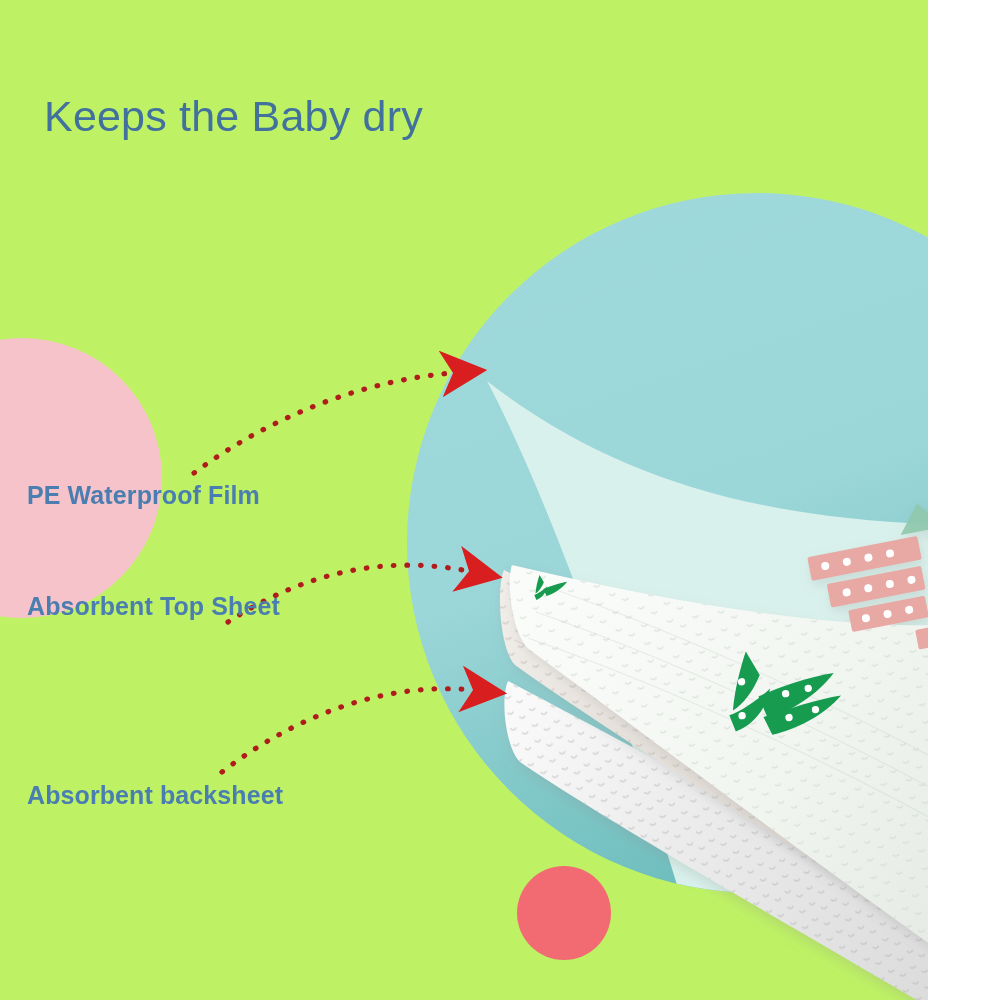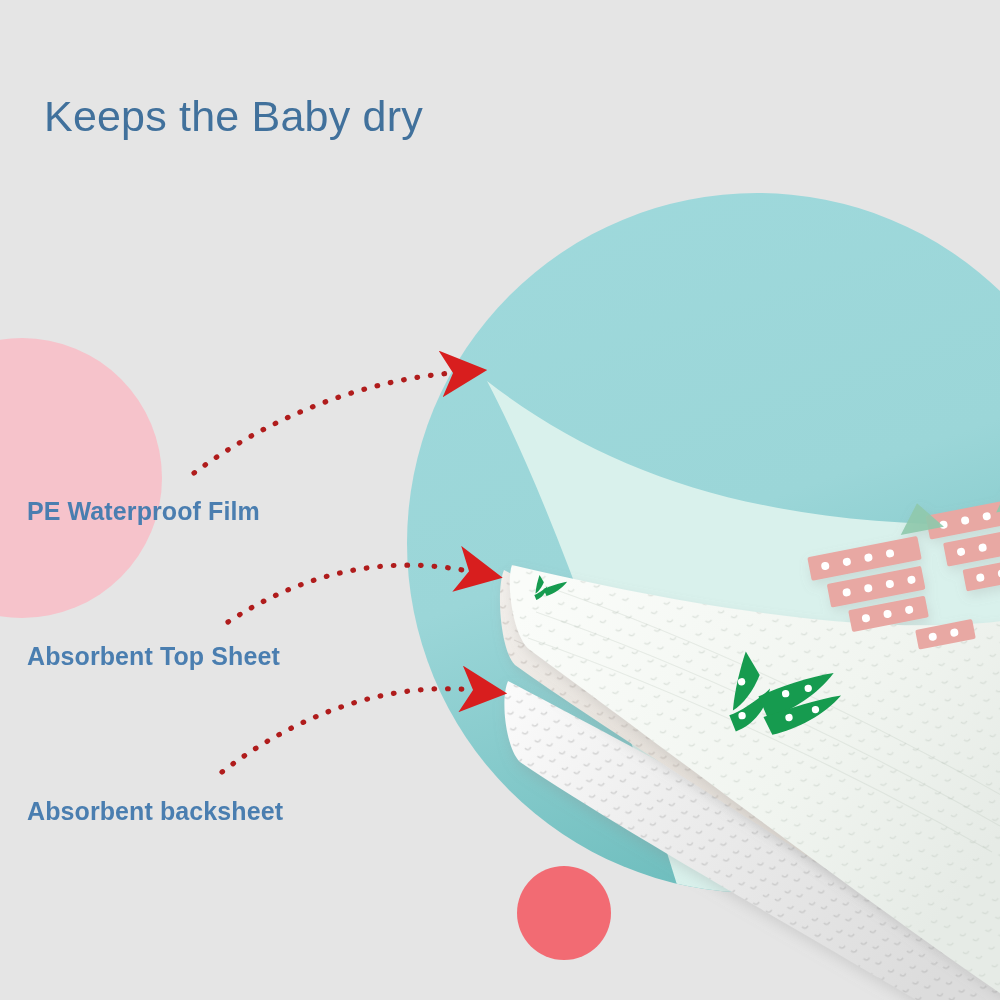--- a/index.html
+++ b/index.html
@@ -5,23 +5,23 @@
   html, body {
     margin: 0;
     padding: 0;
     background: #ffffff;
   }
   body {
     font-family: "Liberation Sans", sans-serif;
   }
   #stage {
     position: relative;
-    width: 1000px;
+    width: 928px;
     height: 1000px;
-    background: #e5e5e5;
+    background: #bef264;
     overflow: hidden;
   }
   #stage svg.layer {
     position: absolute;
     left: 0;
     top: 0;
     width: 1000px;
     height: 1000px;
   }
   .headline {
@@ -34,24 +34,23 @@
     letter-spacing: 0.2px;
     white-space: nowrap;
   }
   .callout-label {
     position: absolute;
     font-size: 25px;
     font-weight: bold;
     color: #4A7EB0;
     white-space: nowrap;
     letter-spacing: 0.1px;
-    margin-top: 16px;
   }
   .callout-label.l1 { left: 27px; top: 481px; }
-  .callout-label.l2 { left: 27px; top: 626px; }
+  .callout-label.l2 { left: 27px; top: 592px; }
   .callout-label.l3 { left: 27px; top: 781px; }
 </style>
 </head>
 <body>
 
 <div id="stage">
 
   <svg class="layer" viewBox="0 0 1000 1000">
     <defs>
       <clipPath id="tealClip">

